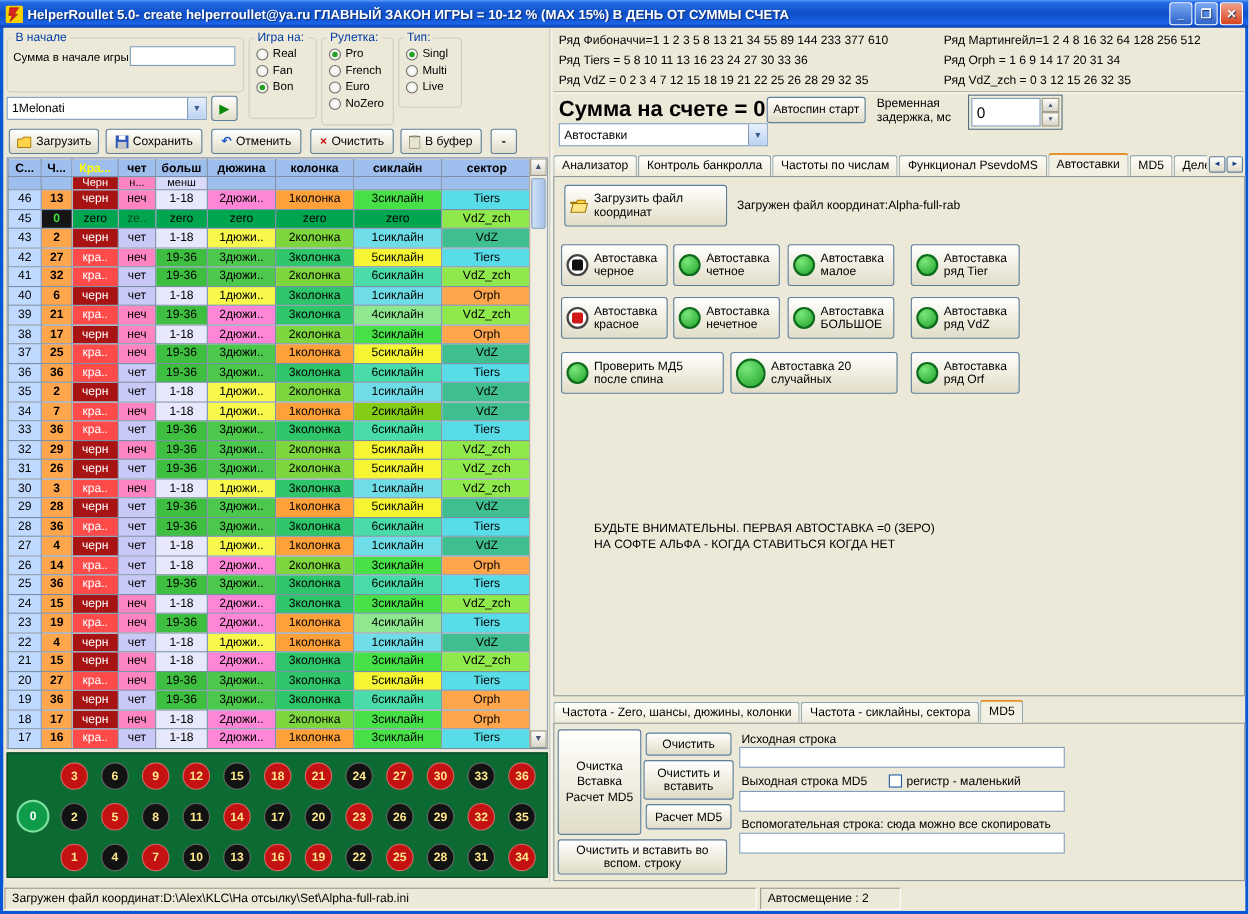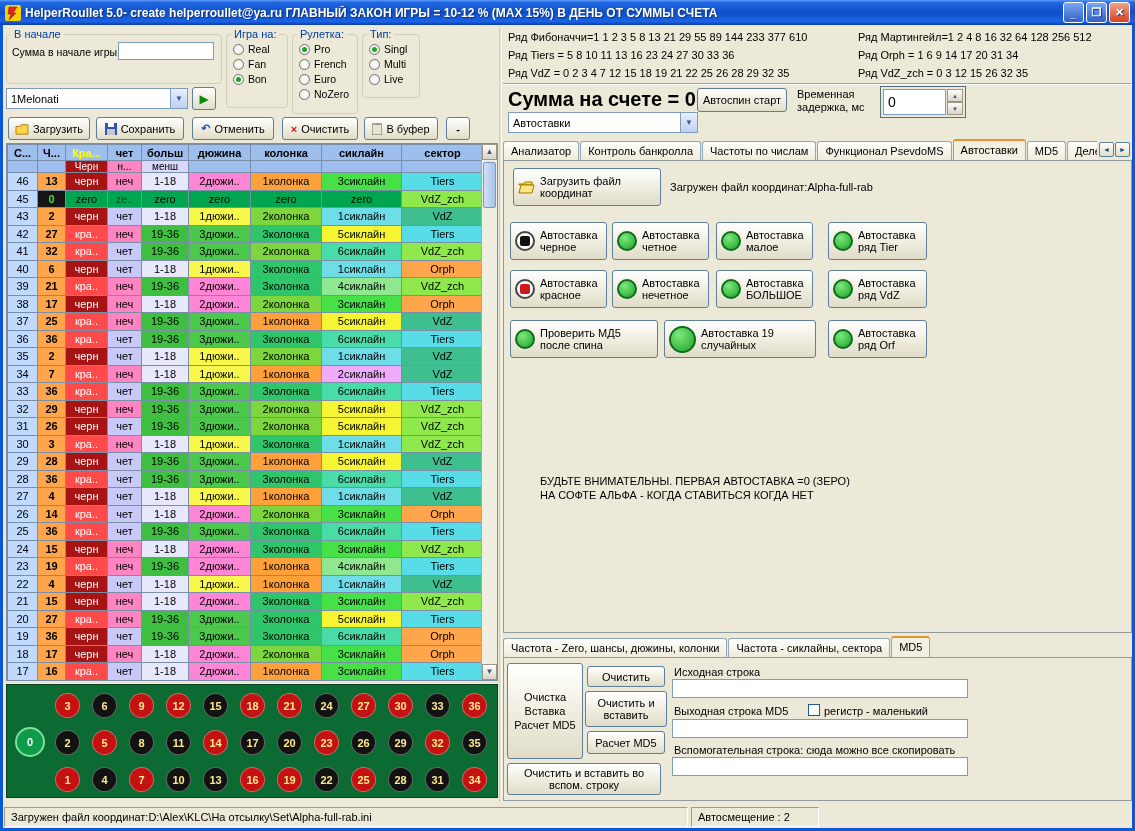--- a/index.html
+++ b/index.html
@@ -373,21 +373,21 @@
             <td style="background: rgb(63, 191, 143); color: rgb(0, 0, 0);">VdZ</td>
           </tr>
           <tr>
             <td style="background: rgb(191, 217, 255); color: rgb(0, 0, 0);">34</td>
             <td style="background: rgb(255, 166, 77); color: rgb(0, 0, 0);">7</td>
             <td style="background: rgb(255, 74, 74); color: rgb(255, 255, 255);">кра..</td>
             <td style="background: rgb(255, 133, 194); color: rgb(0, 0, 0);">неч</td>
             <td style="background: rgb(232, 232, 252); color: rgb(0, 0, 0);">1-18</td>
             <td style="background: rgb(247, 247, 76); color: rgb(0, 0, 0);">1дюжи..</td>
             <td style="background: rgb(255, 161, 59); color: rgb(0, 0, 0);">1колонка</td>
-            <td style="background: #f0abfc; color: rgb(0, 0, 0);">2сиклайн</td>
+            <td style="background: #84cc16; color: rgb(0, 0, 0);">2сиклайн</td>
             <td style="background: rgb(63, 191, 143); color: rgb(0, 0, 0);">VdZ</td>
           </tr>
           <tr>
             <td style="background: rgb(191, 217, 255); color: rgb(0, 0, 0);">33</td>
             <td style="background: rgb(255, 166, 77); color: rgb(0, 0, 0);">36</td>
             <td style="background: rgb(255, 74, 74); color: rgb(255, 255, 255);">кра..</td>
             <td style="background: rgb(201, 201, 247); color: rgb(0, 0, 0);">чет</td>
             <td style="background: rgb(63, 191, 63); color: rgb(0, 0, 0);">19-36</td>
             <td style="background: rgb(76, 201, 76); color: rgb(0, 0, 0);">3дюжи..</td>
             <td style="background: rgb(47, 197, 107); color: rgb(0, 0, 0);">3колонка</td>
@@ -615,21 +615,21 @@
       <div class="rnum black" style="left: 307px; top: 82px;">22</div>
       <div class="rnum red" style="left: 344px; top: 82px;">25</div>
       <div class="rnum black" style="left: 381px; top: 82px;">28</div>
       <div class="rnum black" style="left: 418px; top: 82px;">31</div>
       <div class="rnum red" style="left: 455px; top: 82px;">34</div>
     </div>
 
   <div class="vsplit" style="left:499px;top:26px;height:776px"></div>
 
   <div id="seriesL">
-      <div class="series-line" style="left: 508px; top: 31px;">Ряд Фибоначчи=1 1 2 3 5 8 13 21 29 55 89 144 233 377 610</div>
+      <div class="series-line" style="left: 508px; top: 31px;">Ряд Фибоначчи=1 1 2 3 5 8 13 21 34 55 89 144 233 377 610</div>
       <div class="series-line" style="left: 508px; top: 49px;">Ряд Tiers = 5 8 10 11 13 16 23 24 27 30 33 36</div>
       <div class="series-line" style="left: 508px; top: 67px;">Ряд VdZ = 0 2 3 4 7 12 15 18 19 21 22 25 26 28 29 32 35</div>
     </div>
   <div id="seriesR">
       <div class="series-line" style="left: 858px; top: 31px;">Ряд Мартингейл=1 2 4 8 16 32 64 128 256 512</div>
       <div class="series-line" style="left: 858px; top: 49px;">Ряд Orph = 1 6 9 14 17 20 31 34</div>
       <div class="series-line" style="left: 858px; top: 67px;">Ряд VdZ_zch = 0 3 12 15 26 32 35</div>
     </div>
   <div class="hline" style="left:503px;top:83px;width:628px"></div>
 
@@ -697,21 +697,21 @@
       <div class="abbtn" style="left: 828px; top: 270px; width: 99px; height: 38px;">
         <span class="icn green-circle"></span>
         <span class="albl">Автоставка ряд VdZ</span>
       </div>
       <div class="abbtn" style="left: 510px; top: 320px; width: 148px; height: 38px;">
         <span class="icn green-circle"></span>
         <span class="albl">Проверить МД5 после спина</span>
       </div>
       <div class="abbtn" style="left: 664px; top: 320px; width: 152px; height: 38px;">
         <span class="icn green-circle-big"></span>
-        <span class="albl">Автоставка 19 случайных</span>
+        <span class="albl">Автоставка 20 случайных</span>
       </div>
       <div class="abbtn" style="left: 828px; top: 320px; width: 99px; height: 38px;">
         <span class="icn green-circle"></span>
         <span class="albl">Автоставка ряд Orf</span>
       </div>
     </div>
   <div class="warn" style="left:540px;top:474px">
     <div>БУДЬТЕ ВНИМАТЕЛЬНЫ. ПЕРВАЯ АВТОСТАВКА =0 (ЗЕРО)</div>
     <div>НА СОФТЕ АЛЬФА - КОГДА СТАВИТЬСЯ КОГДА НЕТ</div>
   </div>

